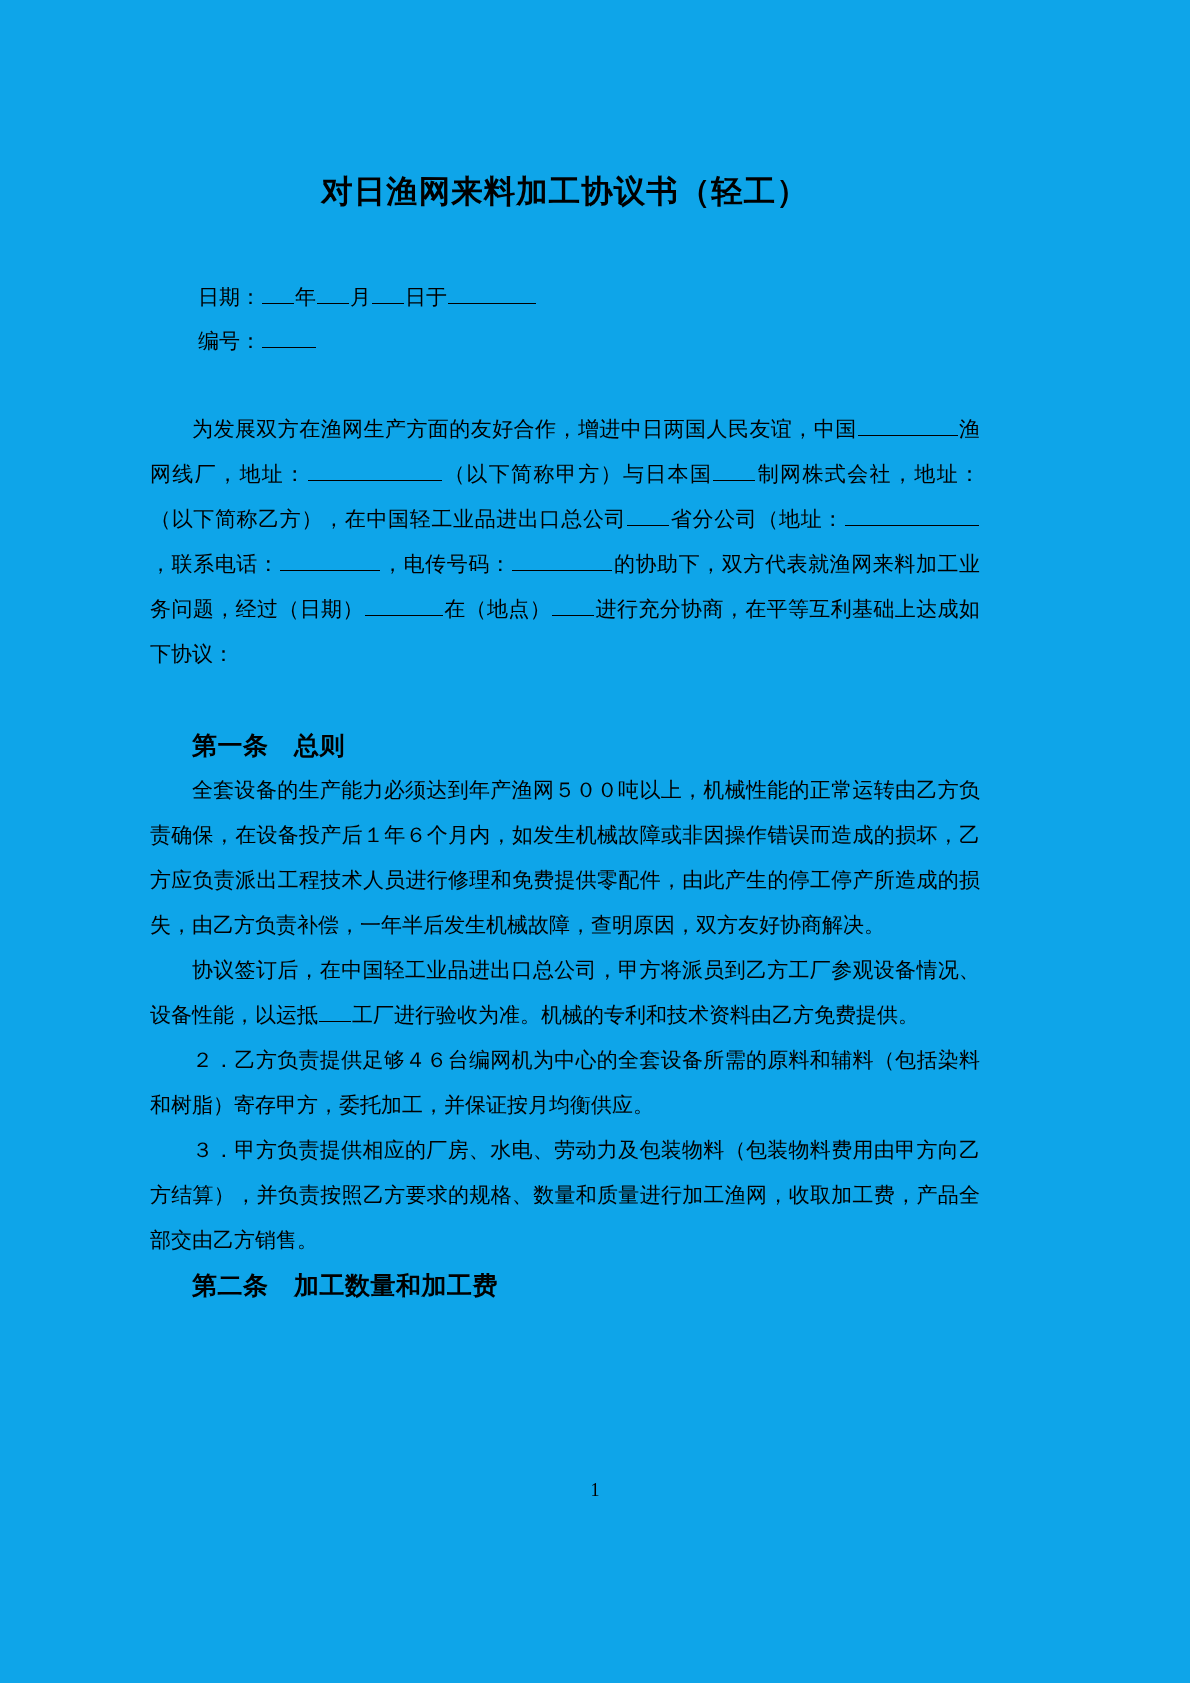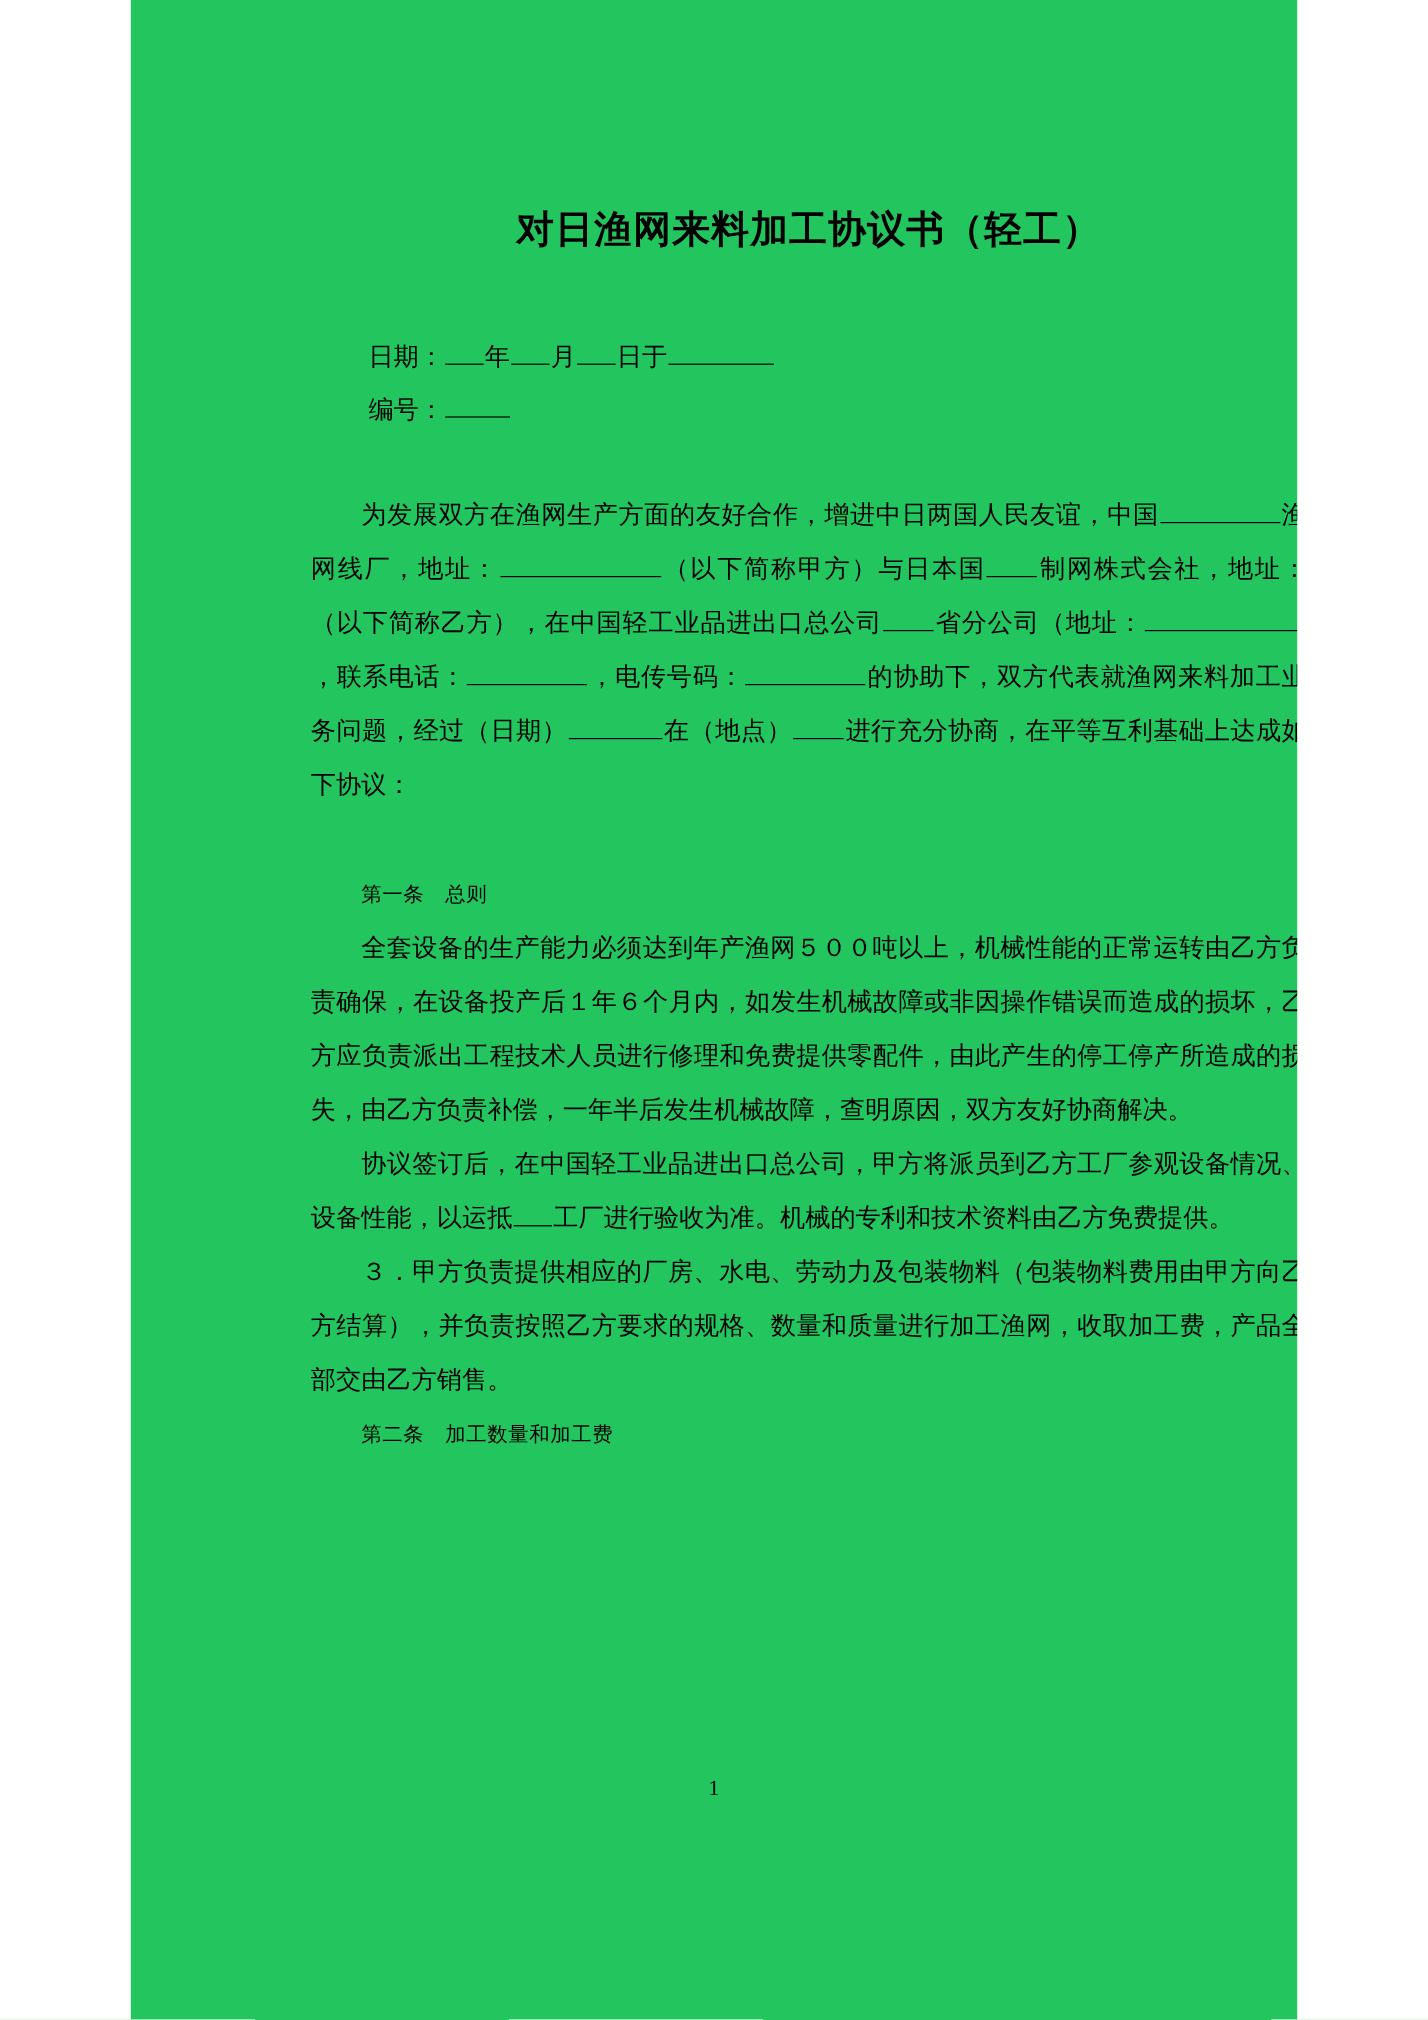--- a/index.html
+++ b/index.html
@@ -6,23 +6,23 @@
     margin: 0;
     padding: 0;
     background: #ffffff;
   }
   body {
     font-family: "Liberation Serif", "DejaVu Serif", serif;
     color: #000000;
   }
   .page {
     position: relative;
-    width: 972px;
+    width: 1190px;
     height: 1683px;
-    background: #22c55e;
+    background: #0ea5e9;
     margin: 0 auto;
     box-sizing: border-box;
     overflow: hidden;
   }
   .content {
     position: absolute;
     left: 150px;
     top: 0;
     width: 830px;
   }
@@ -64,22 +64,22 @@
     line-height: 45px;
     text-align: justify;
     text-justify: inter-ideograph;
     margin: 0;
   }
   .intro {
     margin-top: 44px;
     text-indent: 42px;
   }
   .section-head {
-    font-size: 17px;
-    font-weight: normal;
+    font-size: 25px;
+    font-weight: bold;
     line-height: 45px;
     margin: 0;
     text-indent: 42px;
     letter-spacing: 0.5px;
   }
   .item {
     text-indent: 42px;
   }
   .sp-top-1 { margin-top: 46px; }
   .page-number {
@@ -111,20 +111,21 @@
 
     <p class="para intro"><span>为发展双方在渔网生产方面的友好合作，增进中日两国人民友谊，中国</span><span class="blank b9"></span><span>渔网线厂，地址：</span><span class="blank b12"></span><span>（以下简称甲方）与日本国</span><span class="blank b4"></span><span>制网株式会社，地址：（以下简称乙方），在中国轻工业品进出口总公司</span><span class="blank b4"></span><span>省分公司（地址：</span><span class="blank b12"></span><span>，联系电话：</span><span class="blank b9"></span><span>，电传号码：</span><span class="blank b9"></span><span>的协助下，双方代表就渔网来料加工业务问题，经过（日期）</span><span class="blank b7"></span><span>在（地点）</span><span class="blank b4"></span><span>进行充分协商，在平等互利基础上达成如下协议：</span></p>
 
     <h2 class="section-head sp-top-1">第一条　总则</h2>
 
 
     <p class="para item">全套设备的生产能力必须达到年产渔网５００吨以上，机械性能的正常运转由乙方负责确保，在设备投产后１年６个月内，如发生机械故障或非因操作错误而造成的损坏，乙方应负责派出工程技术人员进行修理和免费提供零配件，由此产生的停工停产所造成的损失，由乙方负责补偿，一年半后发生机械故障，查明原因，双方友好协商解决。</p>
 
     <p class="para item"><span>协议签订后，在中国轻工业品进出口总公司，甲方将派员到乙方工厂参观设备情况、设备性能，以运抵</span><span class="blank b3"></span><span>工厂进行验收为准。机械的专利和技术资料由乙方免费提供。</span></p>
 
+    <p class="para item">２．乙方负责提供足够４６台编网机为中心的全套设备所需的原料和辅料（包括染料和树脂）寄存甲方，委托加工，并保证按月均衡供应。</p>
 
     <p class="para item">３．甲方负责提供相应的厂房、水电、劳动力及包装物料（包装物料费用由甲方向乙方结算），并负责按照乙方要求的规格、数量和质量进行加工渔网，收取加工费，产品全部交由乙方销售。</p>
 
 
     <h2 class="section-head">第二条　加工数量和加工费</h2>
 
   </div>
 
   <div class="page-number">1</div>
 </div>

